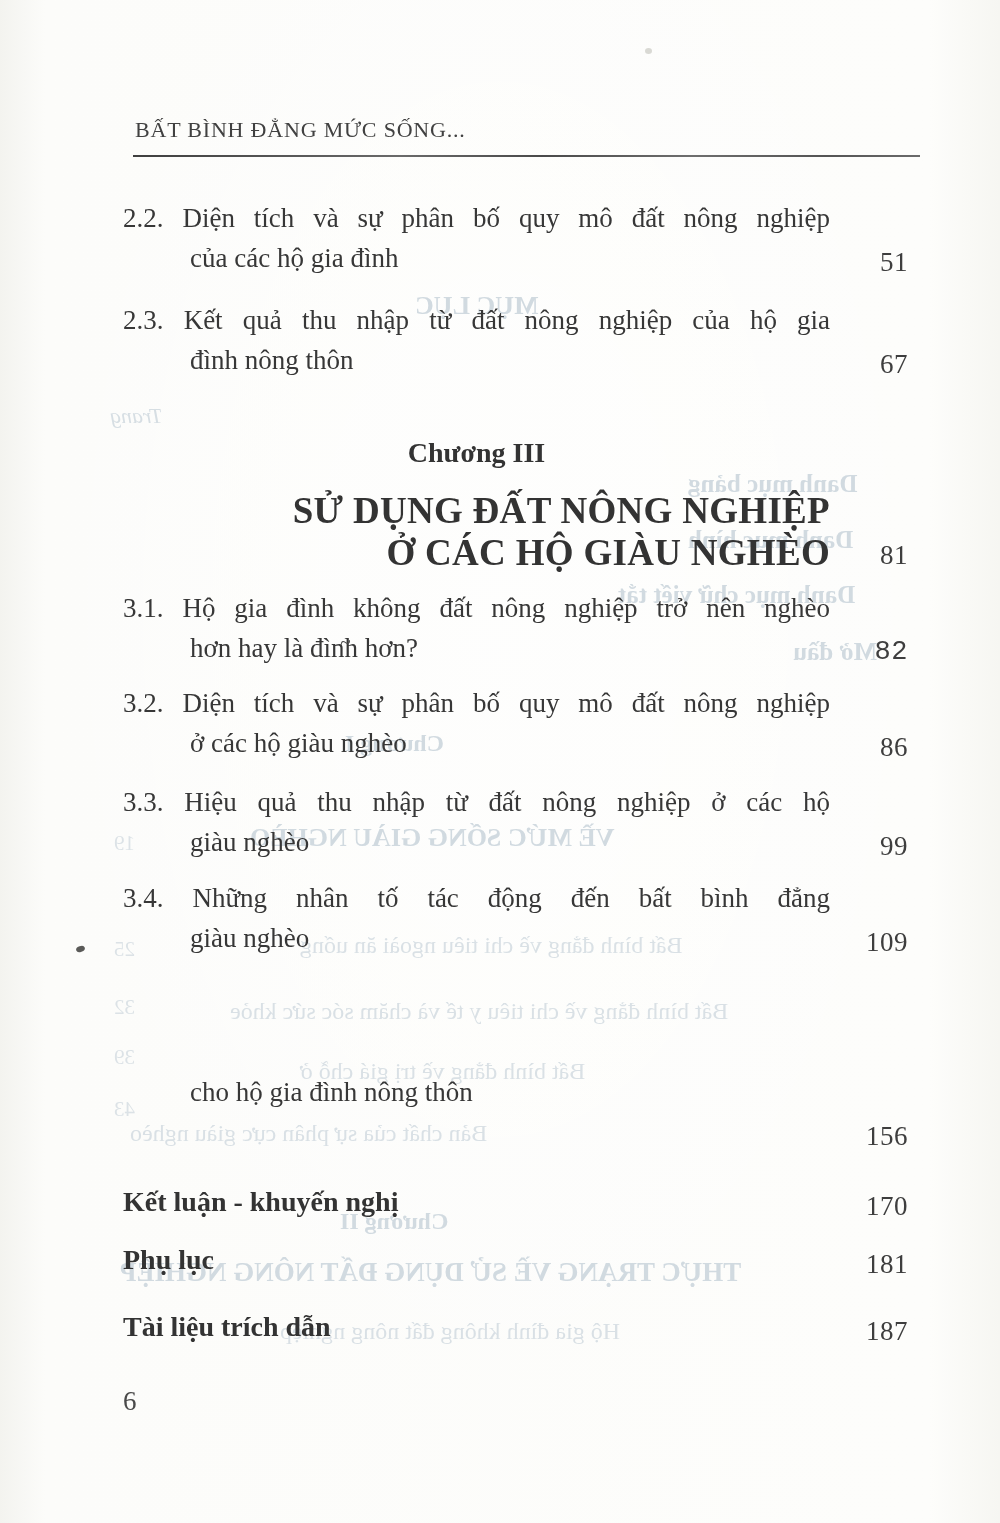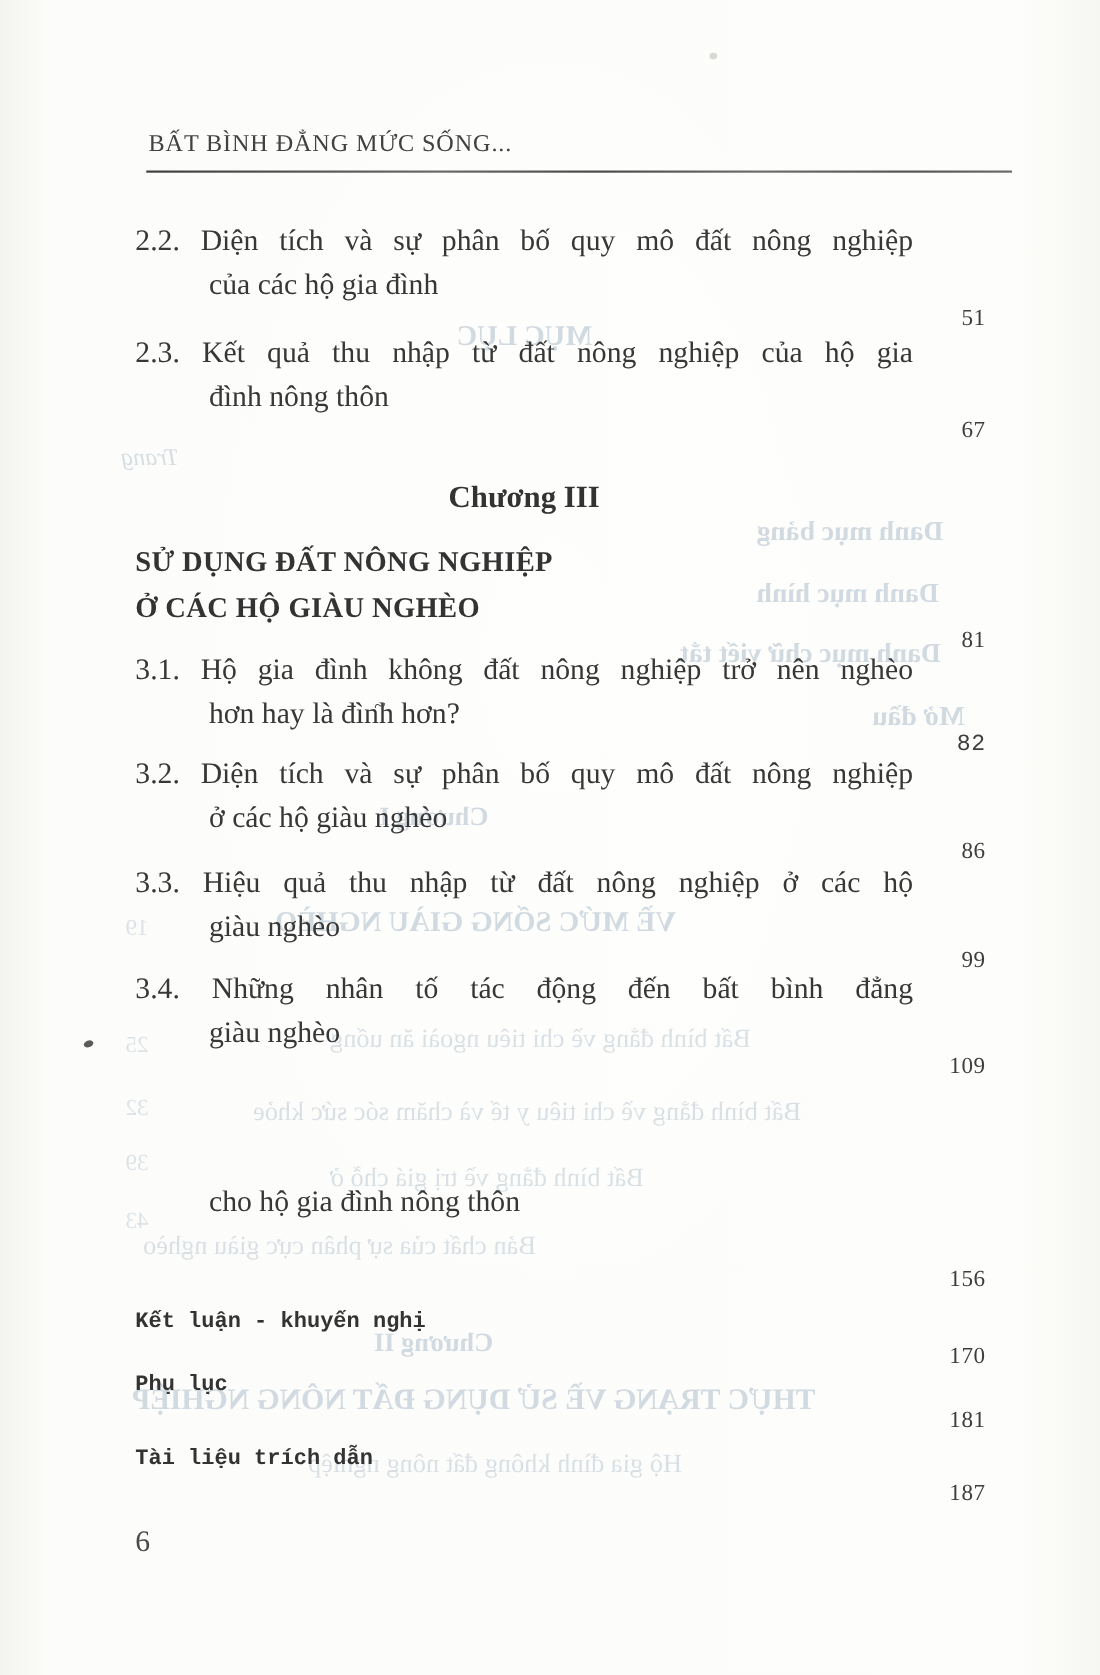--- a/index.html
+++ b/index.html
@@ -24,30 +24,30 @@
   .head-rule{
     position:absolute;left:133px;top:155px;width:787px;height:2px;
     background:linear-gradient(90deg,#3f3f3f 0%,#555 18%,#6a6a6a 34%,#4a4a4a 52%,#6e6e6e 71%,#545454 88%,#6b6b6b 100%);
   }
   
   .entry{position:absolute;left:123px;width:789px;}
   .etext{width:707px;font-size:27px;line-height:40px;color:#373737;}
   .l1{display:block;text-align:justify;text-align-last:justify;}
   .l2{display:block;padding-left:67px;}
   .pnum{
-    position:absolute;right:16px;font-size:21px;color:#3e3e3e;
-    font-family:"Liberation Serif","DejaVu Serif",serif;letter-spacing:.5px;margin-top:29px;
+    position:absolute;right:4px;font-size:27px;color:#3e3e3e;
+    font-family:"Liberation Serif","DejaVu Serif",serif;letter-spacing:.5px;
   }
   
   .chapter{position:absolute;left:123px;top:436px;width:789px;}
   .ch-label{width:707px;text-align:center;font-weight:bold;font-size:28px;line-height:34px;margin-bottom:20px;color:#333;}
-  .ch-title{width:707px;text-align:left;font-weight:bold;font-size:26px;line-height:42px;color:#333;letter-spacing:.3px;}
+  .ch-title{width:707px;text-align:right;font-weight:bold;font-size:37px;line-height:42px;color:#333;letter-spacing:.3px;}
   
   .bm{position:absolute;left:123px;width:789px;}
-  .bm-label{font-weight:bold;font-size:20px;line-height:36px;color:#333;font-family:Liberation Mono, monospace;}
+  .bm-label{font-weight:bold;font-size:28px;line-height:36px;color:#333;}
   
   .folio{position:absolute;left:123px;top:1386px;font-size:27px;color:#4a4a4a;}
   
   .ghost{
     position:absolute;transform:scaleX(-1);
     color:#c7d2da;font-weight:bold;white-space:nowrap;
     filter:blur(.6px);opacity:.8;line-height:1.1;
     font-family:"Liberation Serif","DejaVu Serif",serif;
   }
   .g-reg{font-weight:normal;opacity:.65;}

